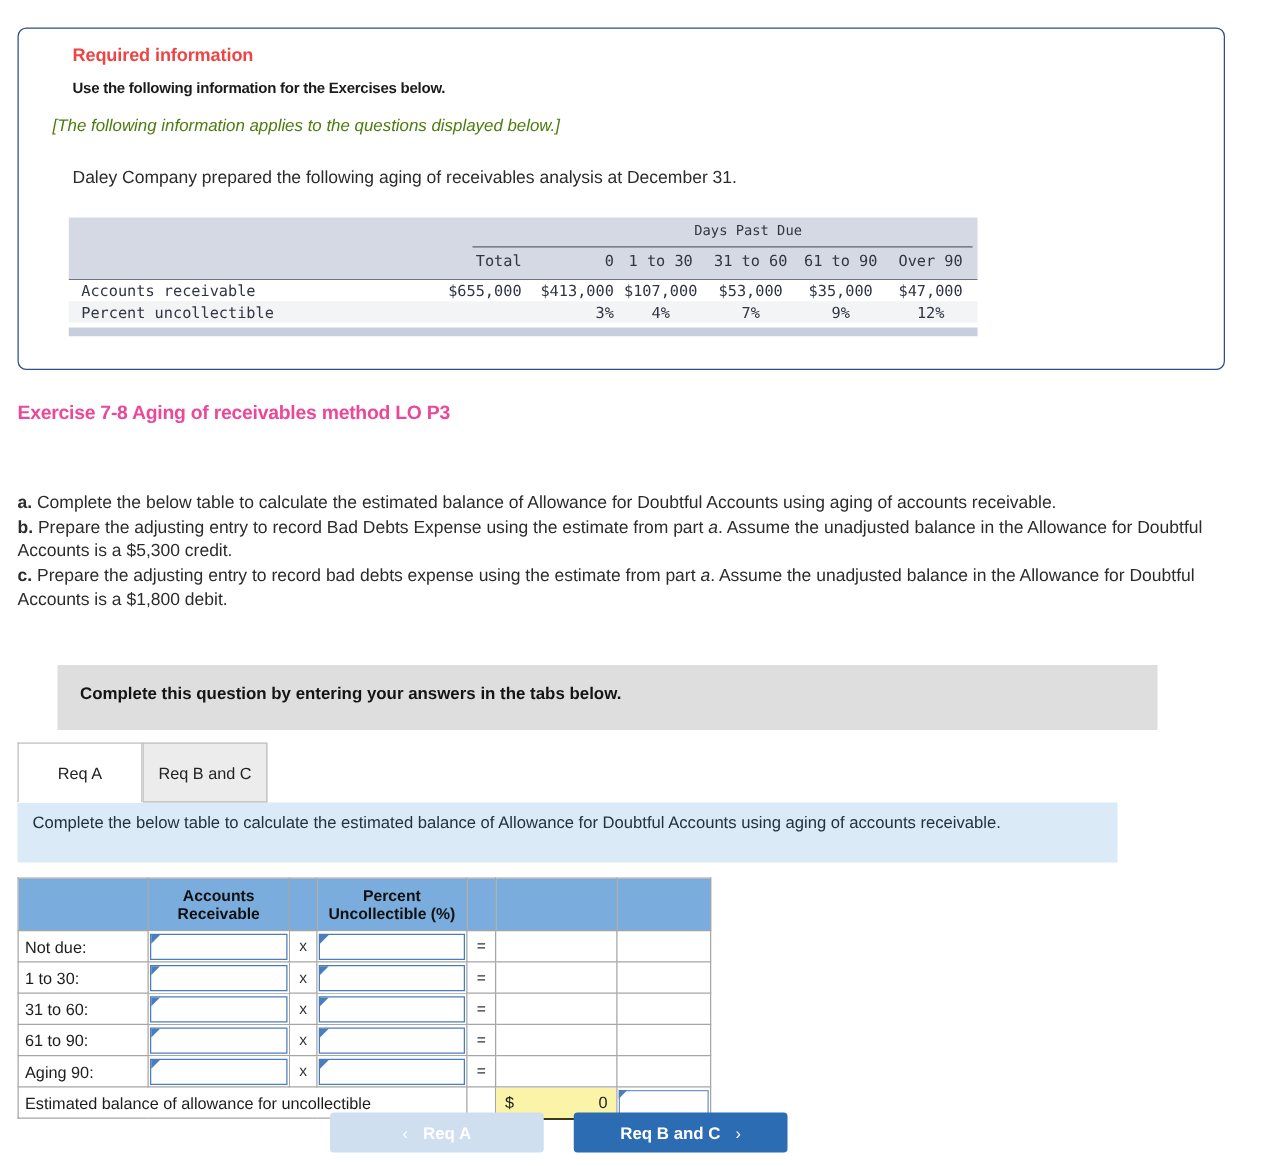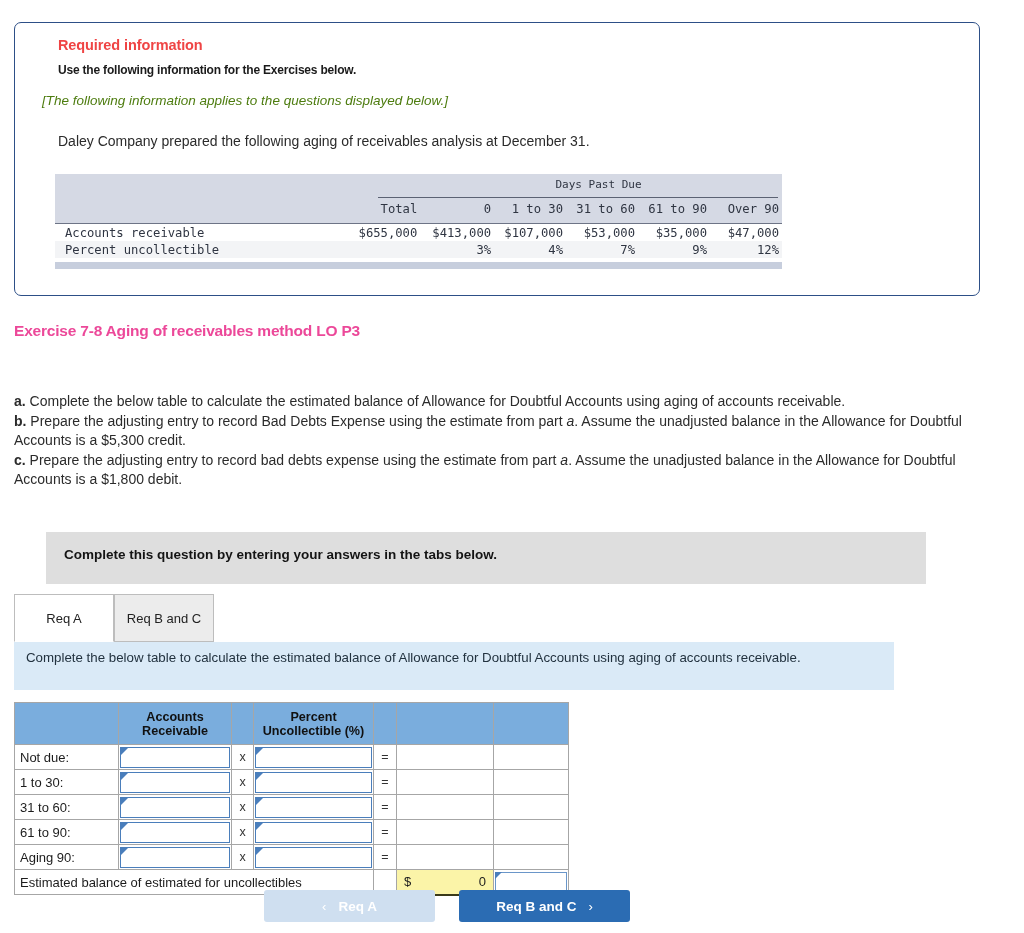--- a/index.html
+++ b/index.html
@@ -109,21 +109,21 @@
     border-top: 1.1px solid #6d7486;
     height: 17px;
   }
   .aging .row.pu {
     background: #f3f4f6;
     height: 17px;
   }
   .aging .c-label { width: 323px; padding-left: 10px; box-sizing: border-box; }
   .aging .c-num   { width: 73px; text-align: right; padding-right: 3px; box-sizing: border-box; }
   .aging .c-0     { width: 80px; text-align: right; padding-right: 3px; box-sizing: border-box; }
-  .aging .c-d     { width: 78px; text-align: right; padding-right: 3px; box-sizing: border-box; }
+  .aging .c-d     { width: 78px; text-align: center; padding-right: 3px; box-sizing: border-box; }
   .aging .foot-band {
     margin-top: 4px;
     height: 7px;
     background: #c7cedd;
   }
 
   
   .ex-title {
     position: absolute;
     left: 14px;
@@ -509,21 +509,21 @@
         </td>
       <td class="opcell">x</td>
       <td class="incell">
           <div class="inbox"></div>
         </td>
       <td class="opcell">=</td>
       <td class="valcell"></td>
       <td class="valcell"></td>
     </tr>
     <tr class="totalrow">
-      <td class="lbl" colspan="4">Estimated balance of estimated for uncollectibles</td>
+      <td class="lbl" colspan="4">Estimated balance of allowance for uncollectible</td>
       <td class="valcell"></td>
       <td class="yellowcell">
         <span class="dollar">$</span>
         <span class="amt">0</span>
       </td>
       <td class="incell">
           <div class="lastinput"></div>
         </td>
     </tr>
   </tbody>

